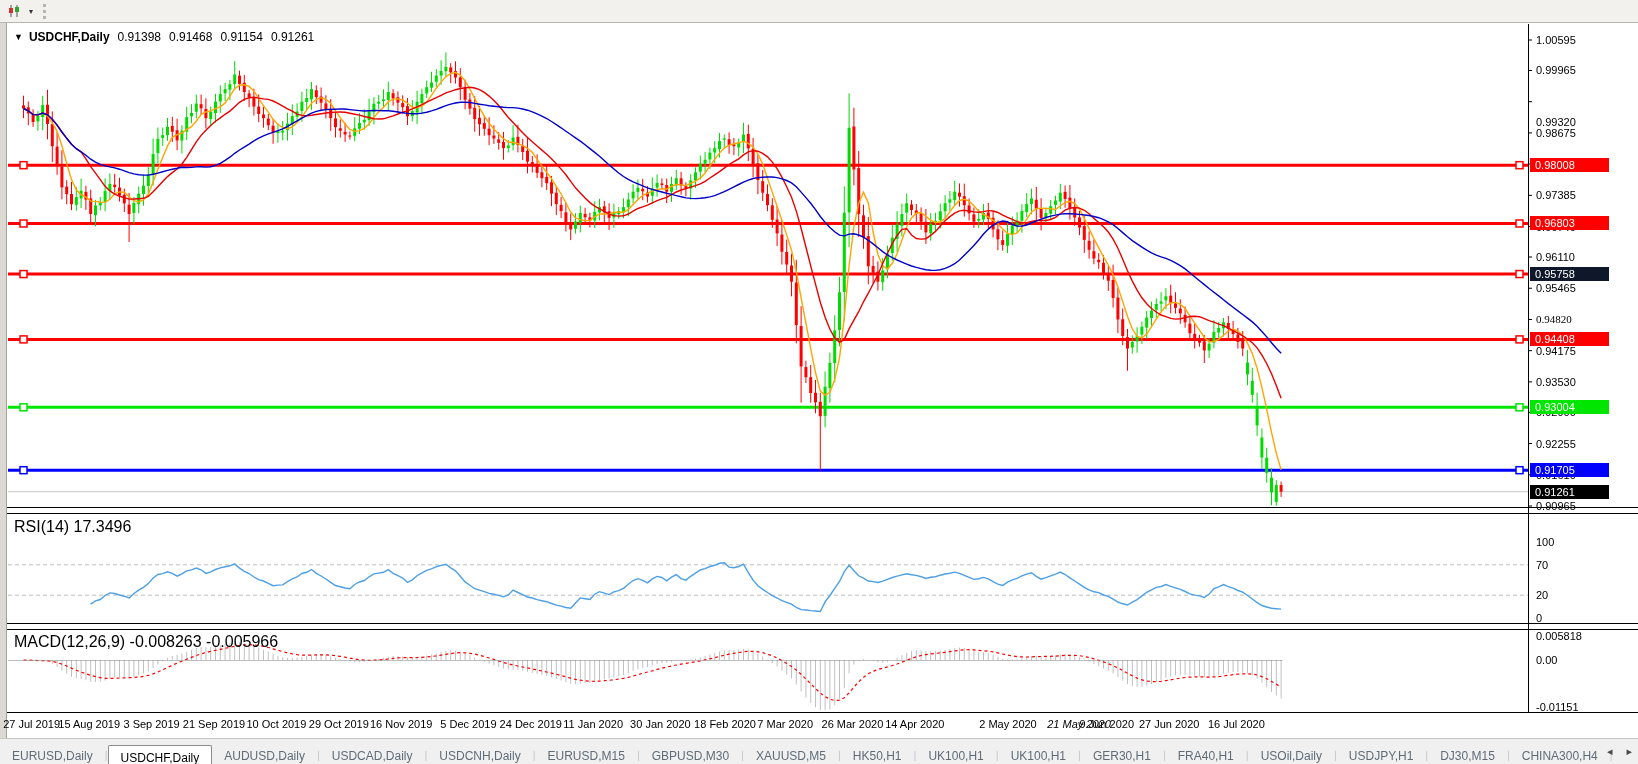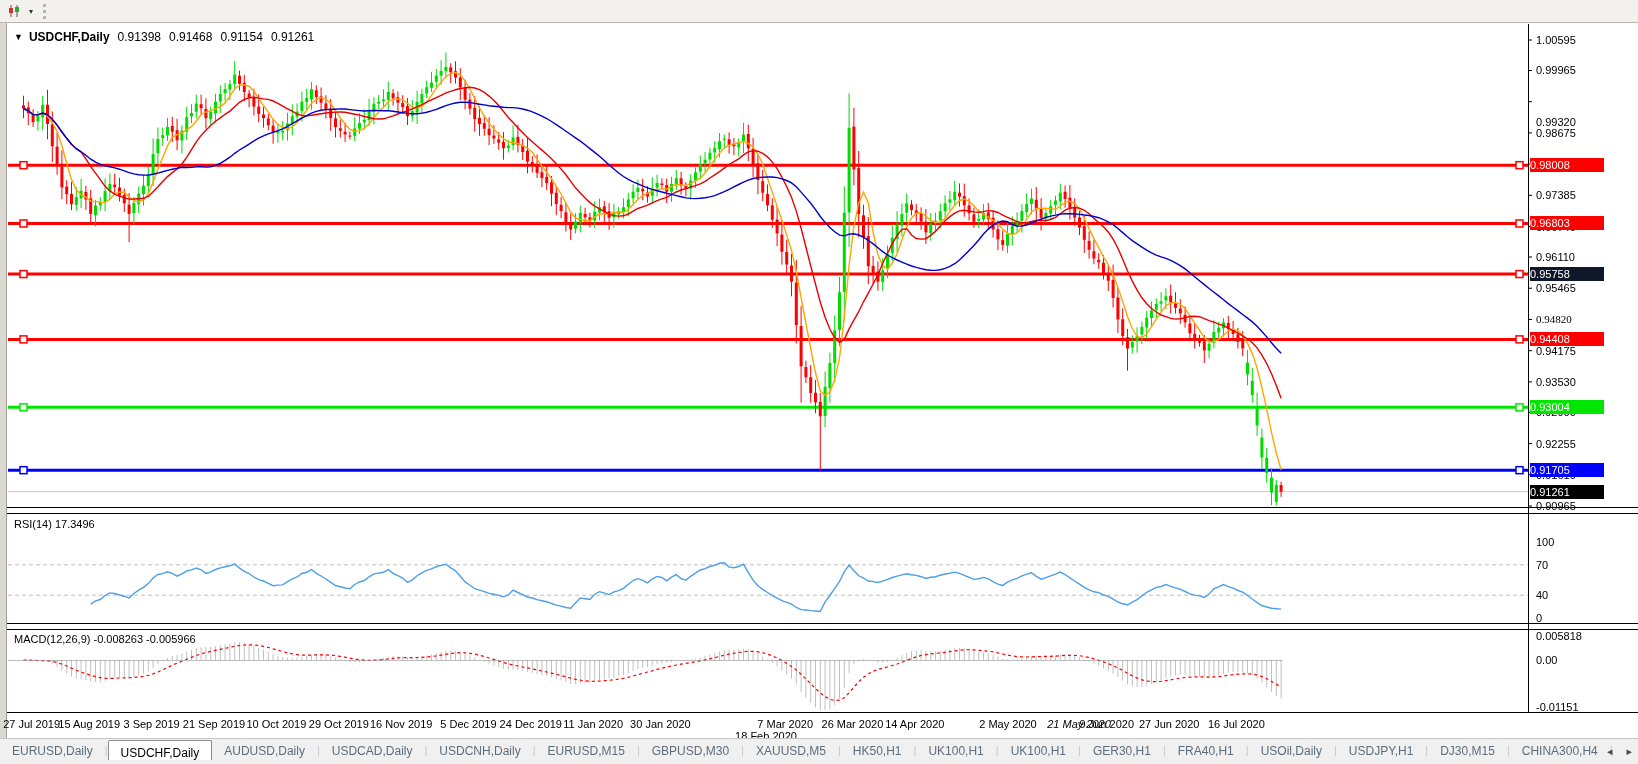--- a/index.html
+++ b/index.html
@@ -17,29 +17,29 @@
   
   .chart-window{position:absolute;left:0;top:22px;width:1638px;height:716px;background:#FFFFFF;
                 border-top:1px solid #8E8A82;}
   .win-edge{position:absolute;left:0;top:22px;width:6px;height:716px;background:#DCD9D2;
             border-right:1px solid #A5A29A;z-index:5;}
   svg.canvas{position:absolute;left:0;top:0;z-index:1;}
   .chart-title{position:absolute;left:14px;top:30px;font-size:12px;color:#000;z-index:10;
                display:flex;gap:6px;align-items:center;}
   .chart-title .num{margin-left:2px;}
   .title-caret{font-size:9px;color:#000;cursor:default;}
-  .ind-label{position:absolute;left:14px;font-size:11px;color:#000;z-index:10;}
+  .ind-label{position:absolute;left:14px;font-size:16px;color:#000;z-index:10;}
   .axis-text{position:absolute;left:1536px;font-size:11px;color:#000;z-index:6;white-space:nowrap;}
   .axis-badge{position:absolute;left:1530px;width:74px;height:14px;font-size:11px;color:#FFF;
-              line-height:14px;z-index:8;}
+              line-height:14px;padding-left:5px;z-index:8;}
   .date-label{position:absolute;top:718px;font-size:11px;color:#000;transform:translateX(-50%);
               white-space:nowrap;z-index:6;}
   
   .tabbar{position:absolute;left:0;top:738px;width:1638px;height:26px;background:#F0F0F0;
-          border-top:1px solid #C6C6C6;display:flex;align-items:flex-start;z-index:30;}
+          border-top:1px solid #C6C6C6;display:flex;align-items:flex-end;z-index:30;}
   .tab{font-size:12px;color:#5F6C78;padding:5px 12px 0 12px;cursor:default;white-space:nowrap;}
   .tab.active{background:#FFFFFF;color:#000;border:1px solid #8C8C8C;border-bottom:none;
               margin-top:1px;border-radius:2px 2px 0 0;}
   .tab-sep{color:#C2C8CE;padding-top:5px;font-size:11px;}
   .tab-nav{position:absolute;right:6px;top:6px;display:flex;gap:14px;font-size:11px;color:#4A4A4A;}
   .tab-nav span{cursor:default;}
 </style>
 </head>
 <body>
 
@@ -926,21 +926,21 @@
     <div class="axis-text" style="top: 282.243px;">0.95465</div>
     <div class="axis-text" style="top: 313.455px; font-family: Liberation Serif, serif;">0.94820</div>
     <div class="axis-text" style="top: 344.667px;">0.94175</div>
     <div class="axis-text" style="top: 375.879px;">0.93530</div>
     <div class="axis-text" style="top: 406.364px;">0.92900</div>
     <div class="axis-text" style="top: 437.576px;">0.92255</div>
     <div class="axis-text" style="top: 468.788px;">0.91610</div>
     <div class="axis-text" style="top: 500px;">0.90965</div>
     <div class="axis-text" style="top: 536px;">100</div>
     <div class="axis-text" style="top: 558.8px;">70</div>
-    <div class="axis-text" style="top: 589.2px;">40</div>
+    <div class="axis-text" style="top: 589.2px;">20</div>
     <div class="axis-text" style="top: 612px;">0</div>
     <div class="axis-text" style="top: 630.001px;">0.005818</div>
     <div class="axis-text" style="top: 654px;">0.00</div>
     <div class="axis-text" style="top: 701.491px;">-0.01151</div>
     <div class="axis-badge" style="top: 158.186px; background: rgb(255, 0, 0);">0.98008</div>
     <div class="axis-badge" style="top: 216.497px; background: rgb(255, 0, 0);">0.96803</div>
     <div class="axis-badge" style="top: 267.065px; background: #0f172a;">0.95758</div>
     <div class="axis-badge" style="top: 332.392px; background: rgb(255, 0, 0);">0.94408</div>
     <div class="axis-badge" style="top: 400.332px; background: rgb(0, 230, 0);">0.93004</div>
     <div class="axis-badge" style="top: 463.191px; background: rgb(0, 0, 255);">0.91705</div>
@@ -951,21 +951,21 @@
     <div class="date-label" style="left: 89.2px;">15 Aug 2019</div>
     <div class="date-label" style="left: 151.6px;">3 Sep 2019</div>
     <div class="date-label" style="left: 214px;">21 Sep 2019</div>
     <div class="date-label" style="left: 276.4px;">10 Oct 2019</div>
     <div class="date-label" style="left: 338.8px;">29 Oct 2019</div>
     <div class="date-label" style="left: 401.2px;">16 Nov 2019</div>
     <div class="date-label" style="left: 468.4px;">5 Dec 2019</div>
     <div class="date-label" style="left: 530.8px;">24 Dec 2019</div>
     <div class="date-label" style="left: 593.2px;">11 Jan 2020</div>
     <div class="date-label" style="left: 660.4px;">30 Jan 2020</div>
-    <div class="date-label" style="left: 766px; margin-top: 12px;">18 Feb 2020</div>
+    <div class="date-label" style="left: 725px;">18 Feb 2020</div>
     <div class="date-label" style="left: 785.2px;">7 Mar 2020</div>
     <div class="date-label" style="left: 852.4px;">26 Mar 2020</div>
     <div class="date-label" style="left: 914.8px;">14 Apr 2020</div>
     <div class="date-label" style="left: 1008px;">2 May 2020</div>
     <div class="date-label" style="left: 1079px; font-style: italic;">21 May 2020</div>
     <div class="date-label" style="left: 1106.8px;">9 Jun 2020</div>
     <div class="date-label" style="left: 1169.2px;">27 Jun 2020</div>
     <div class="date-label" style="left: 1236.4px;">16 Jul 2020</div>
   </div>
 

